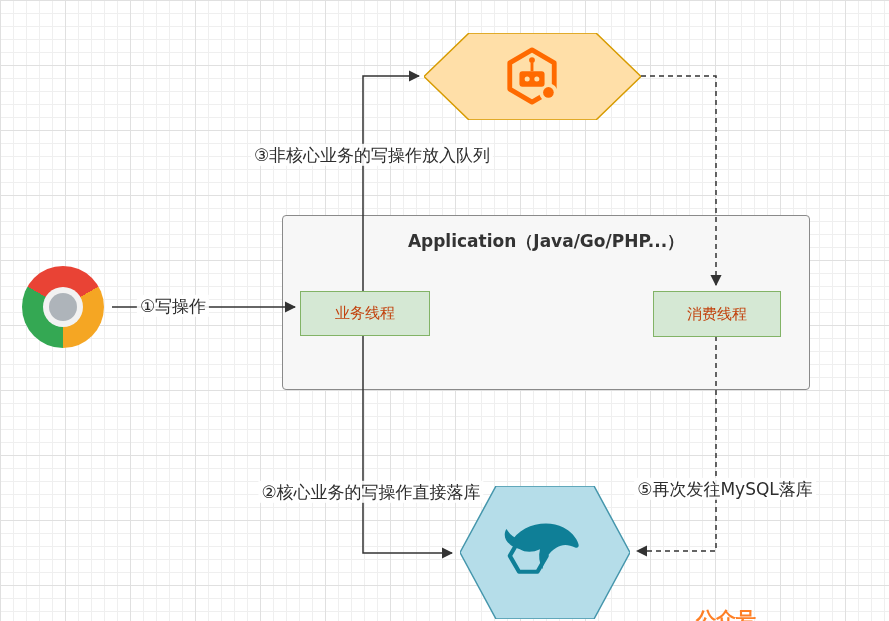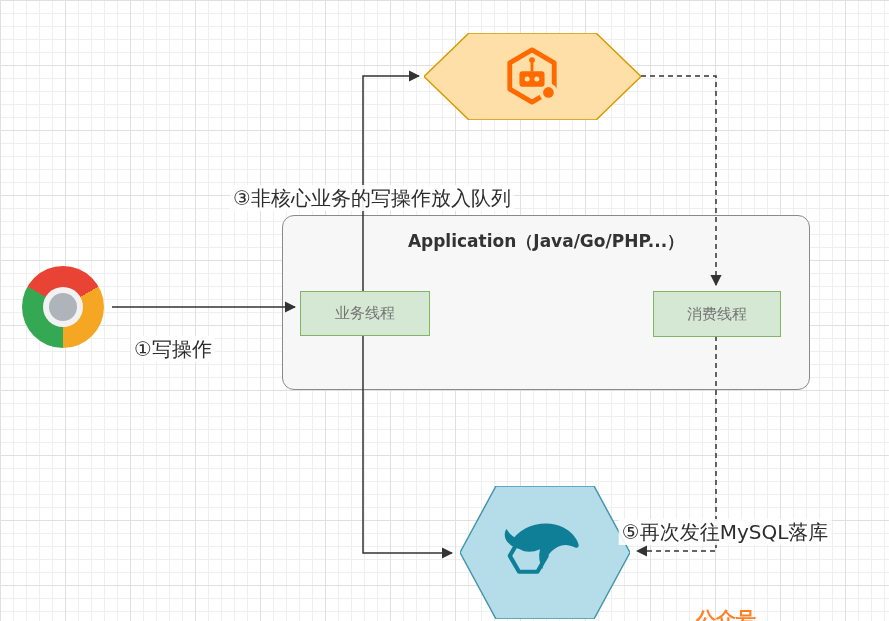--- a/index.html
+++ b/index.html
@@ -9,38 +9,38 @@
     background-image:
       linear-gradient(to right,#e0e0e0 1px,transparent 1px),
       linear-gradient(to bottom,#e0e0e0 1px,transparent 1px),
       linear-gradient(to right,#efefef 1px,transparent 1px),
       linear-gradient(to bottom,#efefef 1px,transparent 1px);
     background-size:65px 65px,65px 65px,13px 13px,13px 13px;
   }
   .abs{position:absolute;}
   .app-box{
     left:282px;top:215px;width:528px;height:175px;
-    background:#f7f7f7;border:1px solid #8a8a8a;border-radius:12px;box-sizing:border-box;
+    background:#f7f7f7;border:1px solid #8a8a8a;border-radius:4px;box-sizing:border-box;
   }
   .app-title{
     display:block;text-align:center;padding-top:14px;
     font-size:17px;font-weight:bold;color:#333;
   }
   .thread-box{
     display:flex;align-items:center;justify-content:center;
     background:#d5e8d4;border:1px solid #82b366;box-sizing:border-box;
-    font-size:15px;color:#737373;
+    font-size:15px;color:#c2410c;
   }
   .thread-business{left:300px;top:291px;width:130px;height:45px;}
   .thread-consumer{left:653px;top:291px;width:128px;height:46px;}
   .connectors{left:0;top:0;width:889px;height:621px;pointer-events:none;}
   .edge-label{
     transform:translate(-50%,-50%);
-    font-size:20px;color:#2d2d2d;white-space:nowrap;
-    background:rgba(255,255,255,0.9);padding:1px 3px;line-height:1.2;margin-top:43px;
+    font-size:17px;color:#2d2d2d;white-space:nowrap;
+    background:rgba(255,255,255,0.9);padding:1px 3px;line-height:1.2;
   }
   .chrome{left:22px;top:266px;width:82px;height:82px;border-radius:50%;
     background:conic-gradient(from -60deg,#e94335 0 120deg,#f5a623 0 240deg,#34a853 0 360deg);
   }
   .chrome .ring{position:absolute;left:50%;top:50%;width:40px;height:40px;border-radius:50%;
     background:#f2f2f2;transform:translate(-50%,-50%);}
   .chrome .hub{position:absolute;left:50%;top:50%;width:28px;height:28px;border-radius:50%;
     background:#aeb4ba;transform:translate(-50%,-50%);}
   .mq-node{left:424px;top:33px;width:217px;height:87px;}
   .mq-icon{position:absolute;left:79px;top:14px;}
@@ -104,17 +104,18 @@
     </svg>
   </div>
 
   <div class="abs chrome">
     <div class="ring"></div>
     <div class="hub"></div>
   </div>
 
   <div class="abs edge-label" style="left:173px;top:306px;">①写操作</div>
   <div class="abs edge-label" style="left:372px;top:155px;">③非核心业务的写操作放入队列</div>
+  <div class="abs edge-label" style="left:371px;top:492px;">②核心业务的写操作直接落库</div>
   <div class="abs edge-label" style="left:725px;top:489px;">⑤再次发往MySQL落库</div>
 
   <div class="abs watermark">公众号</div>
 
 </div>
 
 </body></html>

